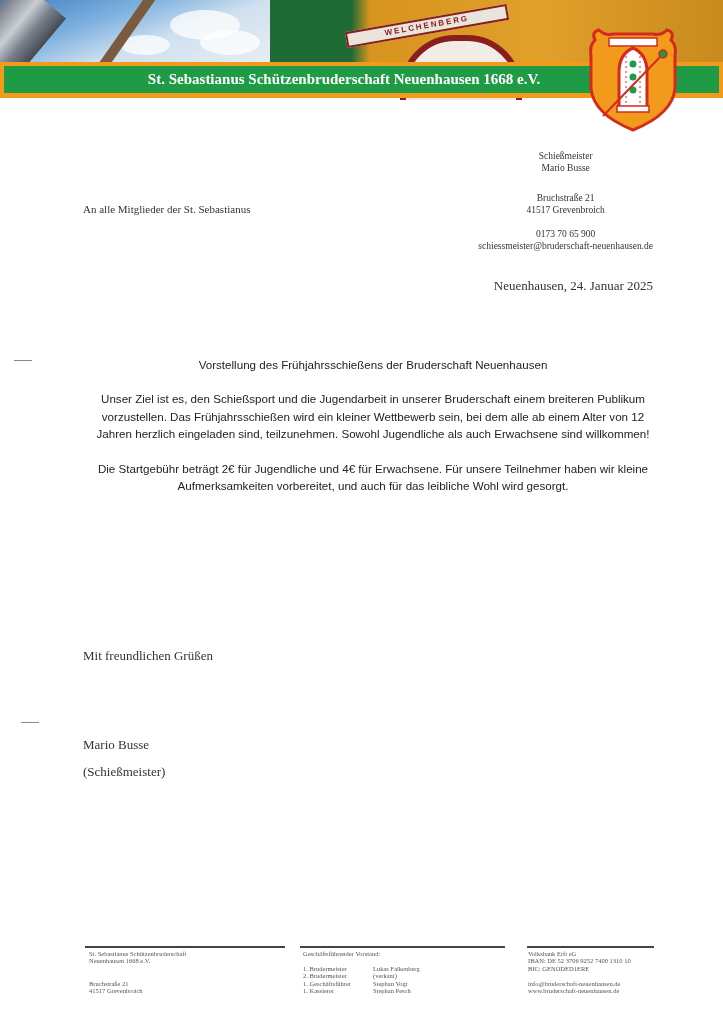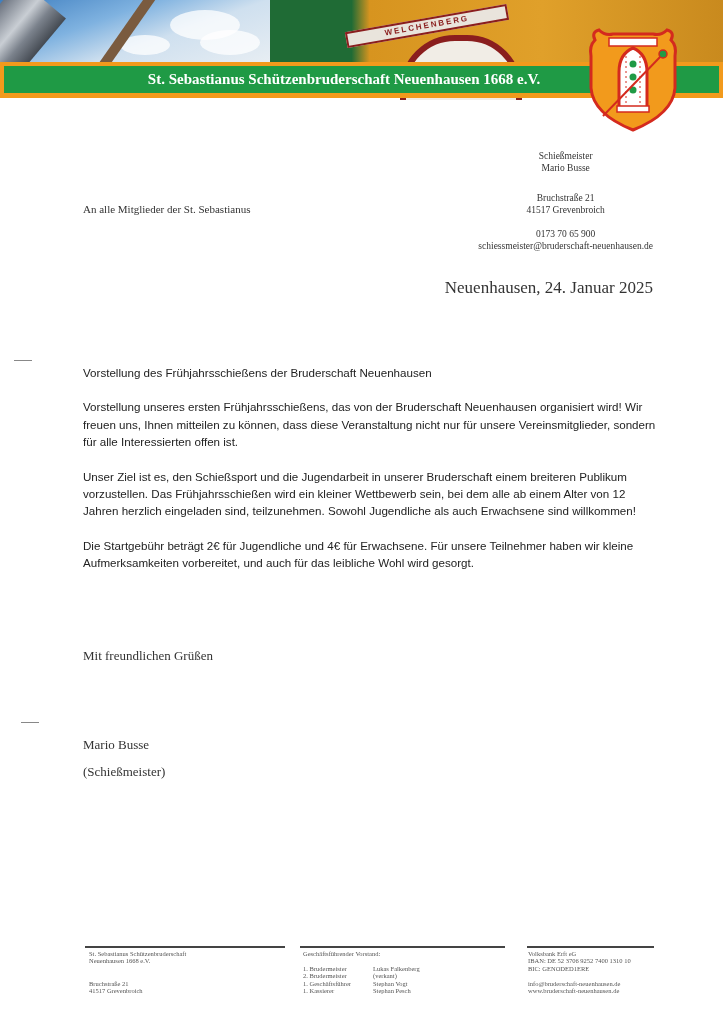--- a/index.html
+++ b/index.html
@@ -31,27 +31,27 @@
   
   .crest { position: absolute; left: 583px; top: 26px; width: 100px; height: 106px; }
 
   
   .sender { position: absolute; right: 70px; top: 150px; text-align: center; font-size: 9.5px; line-height: 12px; color: #333; }
   .sender .gap { height: 18px; }
   .sender .gap2 { height: 12px; }
 
   .recipient { position: absolute; left: 83px; top: 202px; font-size: 11px; line-height: 15px; color: #333; }
 
-  .date { position: absolute; right: 70px; top: 278px; font-size: 17px; color: #333; }
+  .date { position: absolute; right: 70px; top: 278px; font-size: 13px; color: #333; }
 
   .margin-mark { position: absolute; height: 1px; width: 18px; background: #888; }
 
   .body { position: absolute; left: 83px; top: 348px; width: 580px; font-family: "Liberation Sans", sans-serif;
           font-size: 11.6px; line-height: 17.4px; color: #222; }
-  .body p { margin: 16px 0 17px 0; }
+  .body p { margin: 8px 0 17px 0; text-align: center; }
   .subject { margin-bottom: 17px !important; }
 
   .closing { position: absolute; left: 83px; top: 648px; font-size: 13px; color: #333; }
   .signame { position: absolute; left: 83px; top: 737px; font-size: 13px; color: #333; }
   .sigrole { position: absolute; left: 83px; top: 764px; font-size: 13px; color: #333; }
 
   
   .footer { position: absolute; left: 0; top: 946px; width: 723px; font-size: 6.5px; line-height: 7.4px; color: #555; }
   .fline { position: absolute; top: 0; height: 1.5px; background: #444; }
   .fcol { position: absolute; top: 4px; }
@@ -108,21 +108,20 @@
   <div>An alle Mitglieder der St. Sebastianus</div>
 </div>
 
 <div class="date">Neuenhausen, 24. Januar 2025</div>
 
 <div class="margin-mark" style="left:14px;top:360px;"></div>
 <div class="margin-mark" style="left:21px;top:722px;"></div>
 
 <div class="body">
   <p class="subject">Vorstellung des Frühjahrsschießens der Bruderschaft Neuenhausen</p>
-  <p>Vorstellung unseres ersten Frühjahrsschießens, das von der Bruderschaft Neuenhausen organisiert wird! Wir freuen uns, Ihnen mitteilen zu können, dass diese Veranstaltung nicht nur für unsere Vereinsmitglieder, sondern für alle Interessierten offen ist.</p>
   <p>Unser Ziel ist es, den Schießsport und die Jugendarbeit in unserer Bruderschaft einem breiteren Publikum vorzustellen. Das Frühjahrsschießen wird ein kleiner Wettbewerb sein, bei dem alle ab einem Alter von 12 Jahren herzlich eingeladen sind, teilzunehmen. Sowohl Jugendliche als auch Erwachsene sind willkommen!</p>
   <p>Die Startgebühr beträgt 2€ für Jugendliche und 4€ für Erwachsene. Für unsere Teilnehmer haben wir kleine Aufmerksamkeiten vorbereitet, und auch für das leibliche Wohl wird gesorgt.</p>
 </div>
 
 <div class="closing">Mit freundlichen Grüßen</div>
 <div class="signame">Mario Busse</div>
 <div class="sigrole">(Schießmeister)</div>
 
 <div class="footer">
   <div class="fline" style="left:85px;width:200px;"></div>

